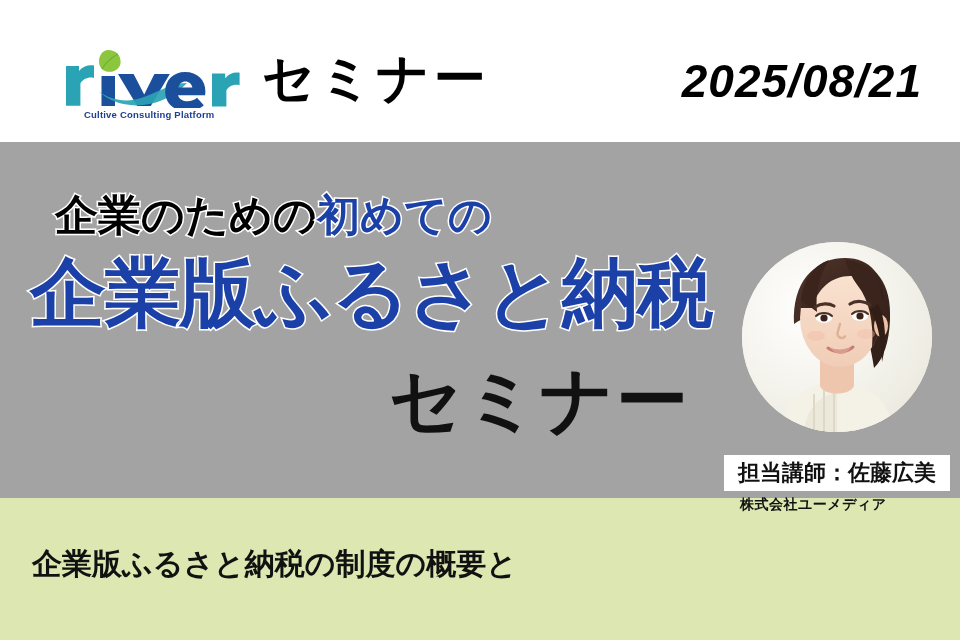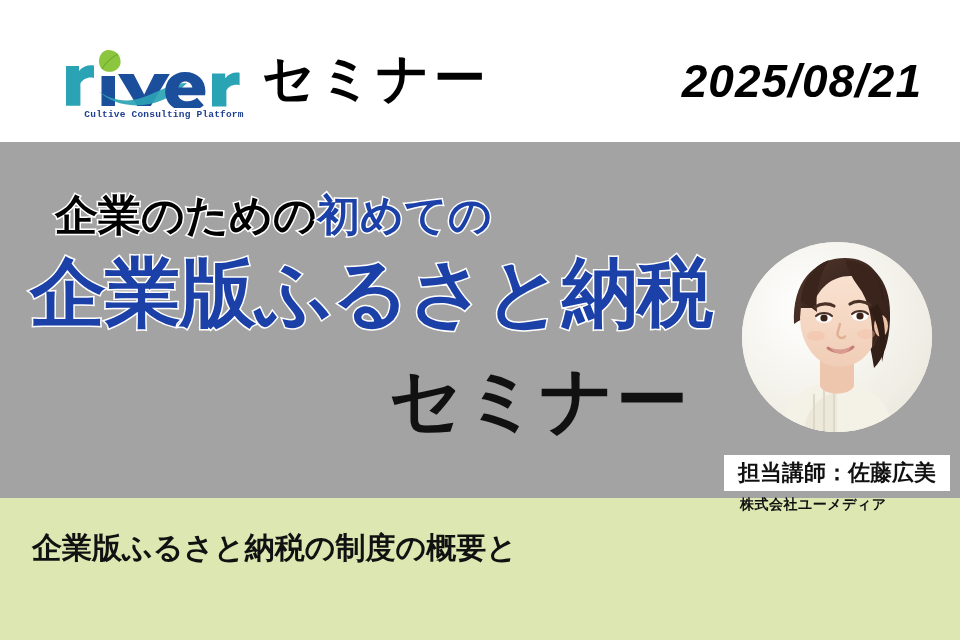--- a/index.html
+++ b/index.html
@@ -46,22 +46,22 @@
 
   .logo-wordmark svg {
     display: block;
   }
 
   .logo-tagline {
     position: absolute;
     left: 22px;
     top: 61px;
     width: 160px;
-    text-align: center;
-    font-family: Liberation Mono, monospace;
+    text-align: left;
+    font-family: Liberation Sans, sans-serif;
     font-size: 9.5px;
     font-weight: bold;
     letter-spacing: 0.2px;
     color: #1e3f8f;
     white-space: nowrap;
   }
 
   .header-seminar {
     position: absolute;
     left: 262px;
@@ -151,21 +151,21 @@
     position: absolute;
     left: 32px;
     top: 385px;
     font-family: "DejaVu Sans", "Liberation Sans", sans-serif;
     font-size: 30px;
     font-weight: bold;
     line-height: 1.42;
     color: #111111;
     white-space: nowrap;
   }
-  .lead-text .lead-row { display: block; }
+  .lead-text .lead-row { display: block; margin-top: 16px; }
 
   
   .speaker {
     position: absolute;
     left: 724px;
     top: 100px;
     width: 226px;
     height: 280px;
   }
 

